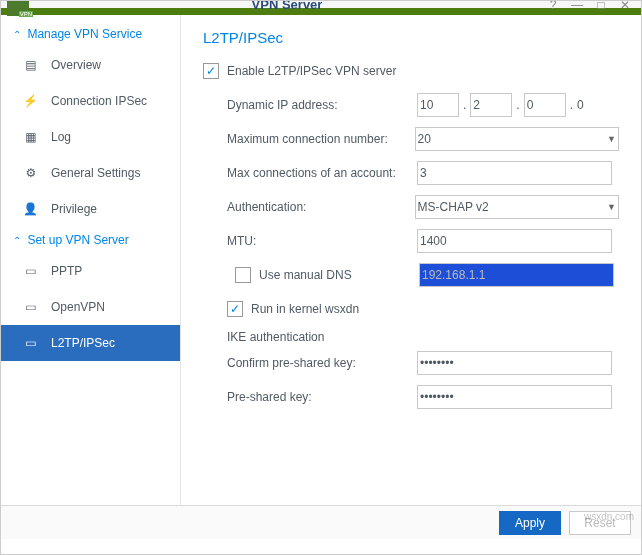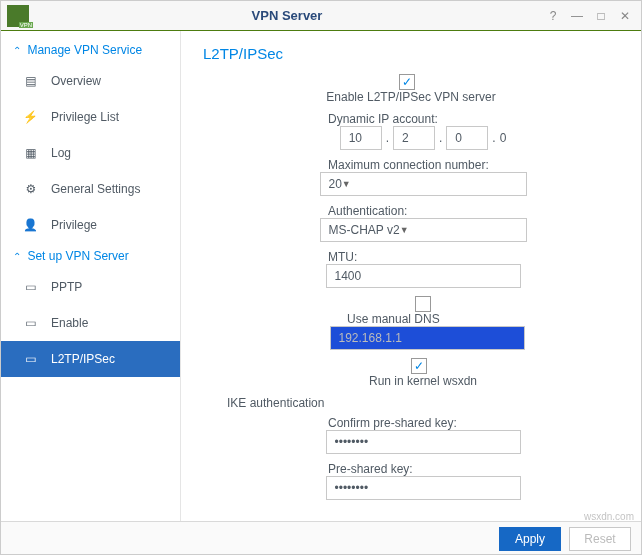--- a/index.html
+++ b/index.html
@@ -1,44 +1,44 @@
 <!DOCTYPE html>
 <html><head>
   <meta charset="utf-8">
   <style>
     * { box-sizing: border-box; margin: 0; padding: 0; font-family: -apple-system, "Segoe UI", Arial, sans-serif; }
     body { width: 642px; height: 555px; background: #fff; border: 1px solid #ccc; overflow: hidden; font-size: 12px; color: #505a64; }
-    .titlebar { height: 30px; display: flex; align-items: center; border-bottom: 1px solid #4d7c0f; background: #f7f7f7; }
+    .titlebar { height: 14px; display: flex; align-items: center; border-bottom: 7px solid #4d7c0f; background: #f7f7f7; }
     .titlebar .appicon { width: 22px; height: 22px; margin-left: 6px; background: #4a7a2a; position: relative; }
     .titlebar .appicon::after { content: "VPN"; position: absolute; bottom: -1px; right: -4px; font-size: 6px; color: #fff; background: #6aa84f; padding: 0 1px; }
     .titlebar .title { flex: 1; text-align: center; font-weight: bold; color: #2a4a7a; font-size: 13px; }
     .titlebar .winbtns { display: flex; gap: 8px; margin-right: 8px; color: #888; }
     .titlebar .winbtns span { width: 16px; text-align: center; cursor: pointer; }
     .main { display: flex; height: 490px; }
     .sidebar { width: 180px; border-right: 1px solid #e5e5e5; padding-top: 6px; overflow: hidden; }
     .section-hdr { display: flex; align-items: center; padding: 6px 12px; color: #0086e5; font-size: 12px; cursor: pointer; }
     .section-hdr .chev { margin-right: 6px; font-size: 10px; }
     .nav-item { display: flex; align-items: center; padding: 10px 12px 10px 20px; color: #505a64; cursor: pointer; }
     .nav-item.active { background: #2a6dbf; color: #fff; }
     .nav-item .nicon { width: 20px; height: 16px; margin-right: 10px; display: inline-flex; align-items: center; justify-content: center; }
     .content { flex: 1; padding: 14px 22px; overflow: auto; }
     .content h2 { color: #0086e5; font-size: 15px; font-weight: normal; margin-bottom: 12px; }
-    .row { display: flex; align-items: center; margin-bottom: 8px; min-height: 26px; flex-direction: column; }
+    .row { display: flex; align-items: center; margin-bottom: 8px; min-height: 26px; }
     .row.indent { margin-left: 24px; }
     .row.indent2 { margin-left: 32px; }
     .row label.fld { width: 190px; color: #505a64; }
     .row label.fld.short { width: 160px; }
     .cbx { width: 16px; height: 16px; border: 1px solid #999; margin-right: 8px; display: inline-flex; align-items: center; justify-content: center; color: #0086e5; font-size: 12px; background: #fff; }
     .cbx.checked::before { content: "✓"; }
     .cbx.hl { outline: 2px solid #d00; outline-offset: 1px; }
-    input.txt, .sel { height: 24px; border: 1px solid #c8c8c8; padding: 0 8px; font-size: 12px; color: #505a64; background: #fff; }
+    input.txt, .sel { height: 24px; border: 1px solid #c8c8c8; padding: 0 2px; font-size: 12px; color: #505a64; background: #fff; }
     input.txt.ip { width: 42px; text-align: left; }
     input.txt.num { width: 195px; }
     input.txt.dis { background: #1d4ed8; color: #bbb; }
-    .sel { width: 207px; display: flex; align-items: center; justify-content: flex-start; }
+    .sel { width: 207px; display: flex; align-items: center; justify-content: space-between; }
     .sel .arrow { font-size: 9px; color: #666; }
     .dot { margin: 0 4px; }
     .ipgroup { display: flex; align-items: center; }
     .footer { height: 34px; border-top: 1px solid #d9d9d9; display: flex; align-items: center; justify-content: flex-end; padding: 16px 10px; gap: 8px; background: #fafafa; }
     .btn { height: 24px; min-width: 62px; border: 1px solid #c8c8c8; background: #fff; font-size: 12px; color: #505a64; display: inline-flex; align-items: center; justify-content: center; cursor: pointer; }
     .btn.primary { background: #1668c5; color: #fff; border-color: #1668c5; }
     .btn.dis { color: #bbb; }
     .watermark { position: absolute; right: 8px; bottom: 33px; font-size: 10px; color: rgba(0,0,0,0.25); }
     .ikehdr { margin: 6px 0 6px 24px; color: #505a64; }
   </style>
@@ -61,21 +61,21 @@
     <div class="section-hdr">
       <span class="chev">⌃</span>
       <span>Manage VPN Service</span>
     </div>
     <div class="nav-item">
       <span class="nicon">▤</span>
       <span>Overview</span>
     </div>
     <div class="nav-item">
       <span class="nicon">⚡</span>
-      <span>Privilege List</span>
+      <span>Connection IPSec</span>
     </div>
     <div class="nav-item">
       <span class="nicon">▦</span>
       <span>Log</span>
     </div>
     <div class="nav-item">
       <span class="nicon">⚙</span>
       <span>General Settings</span>
     </div>
     <div class="nav-item">
@@ -86,57 +86,61 @@
     <div class="section-hdr">
       <span class="chev">⌃</span>
       <span>Set up VPN Server</span>
     </div>
     <div class="nav-item">
       <span class="nicon">▭</span>
       <span>PPTP</span>
     </div>
     <div class="nav-item">
       <span class="nicon">▭</span>
-      <span>Enable</span>
+      <span>OpenVPN</span>
     </div>
     <div class="nav-item active">
       <span class="nicon">▭</span>
       <span>L2TP/IPSec</span>
     </div>
   </div>
 
   <div class="content">
     <h2>L2TP/IPSec</h2>
 
     <div class="row">
       <span class="cbx checked"></span>
       <span>Enable L2TP/IPSec VPN server</span>
     </div>
 
     <div class="row indent">
-      <label class="fld">Dynamic IP account:</label>
+      <label class="fld">Dynamic IP address:</label>
       <div class="ipgroup">
         <input class="txt ip" value="10" style="">
         <span class="dot">.</span>
         <input class="txt ip" value="2" style="">
         <span class="dot">.</span>
         <input class="txt ip" value="0" style="">
         <span class="dot">.</span>
         <span>0</span>
       </div>
     </div>
 
     <div class="row indent">
       <label class="fld">Maximum connection number:</label>
       <div class="sel">
         <span>20</span>
         <span class="arrow">▼</span>
       </div>
     </div>
 
+    <div class="row indent">
+      <label class="fld">Max connections of an account:</label>
+      <input class="txt num" value="3" style="">
+    </div>
 
     <div class="row indent">
       <label class="fld">Authentication:</label>
       <div class="sel">
         <span>MS-CHAP v2</span>
         <span class="arrow">▼</span>
       </div>
     </div>
 
     <div class="row indent">

